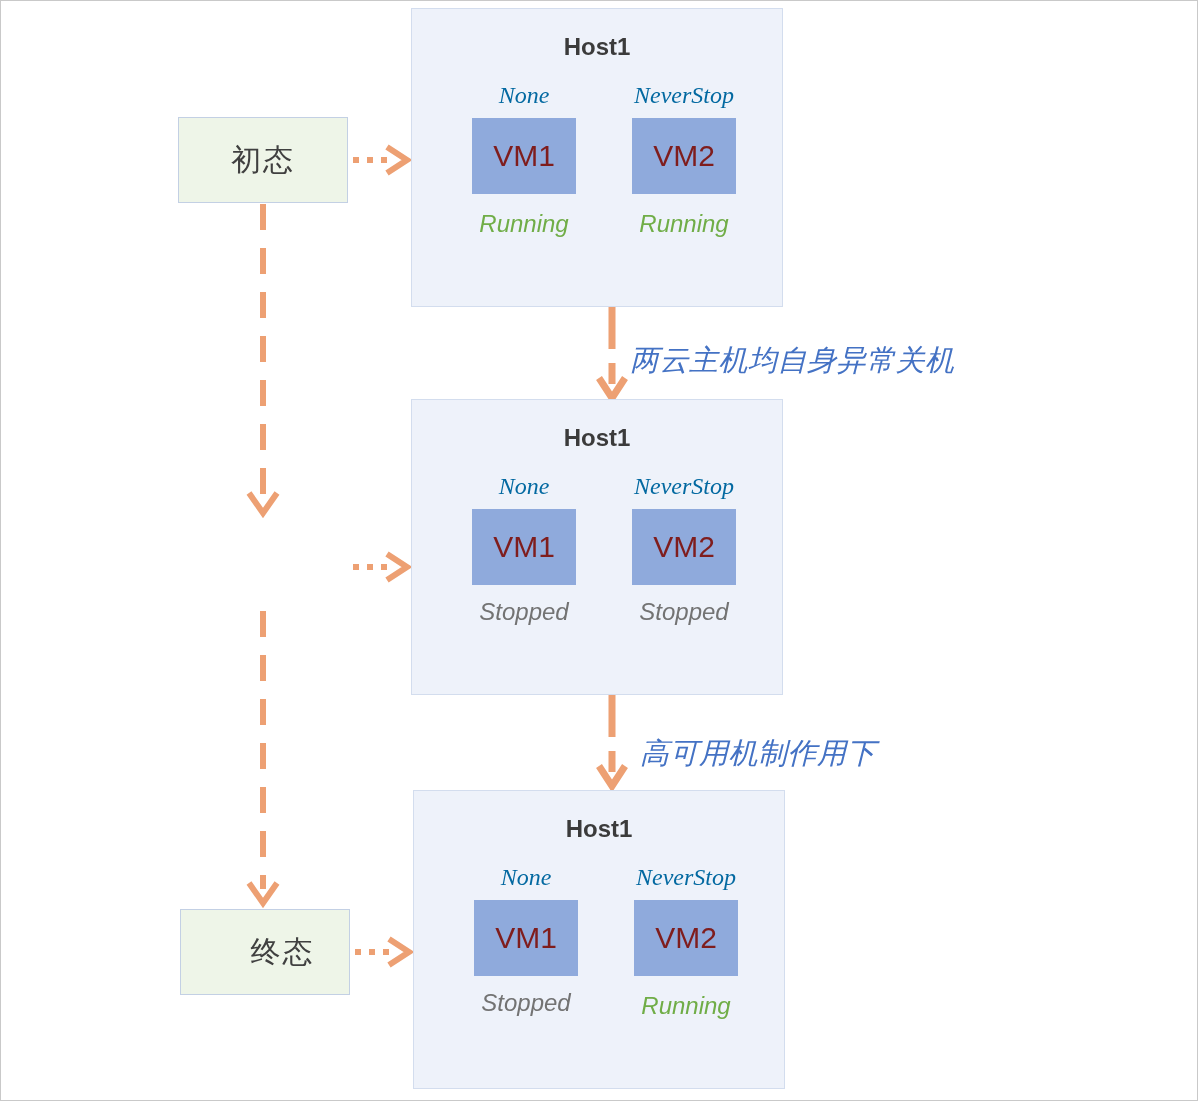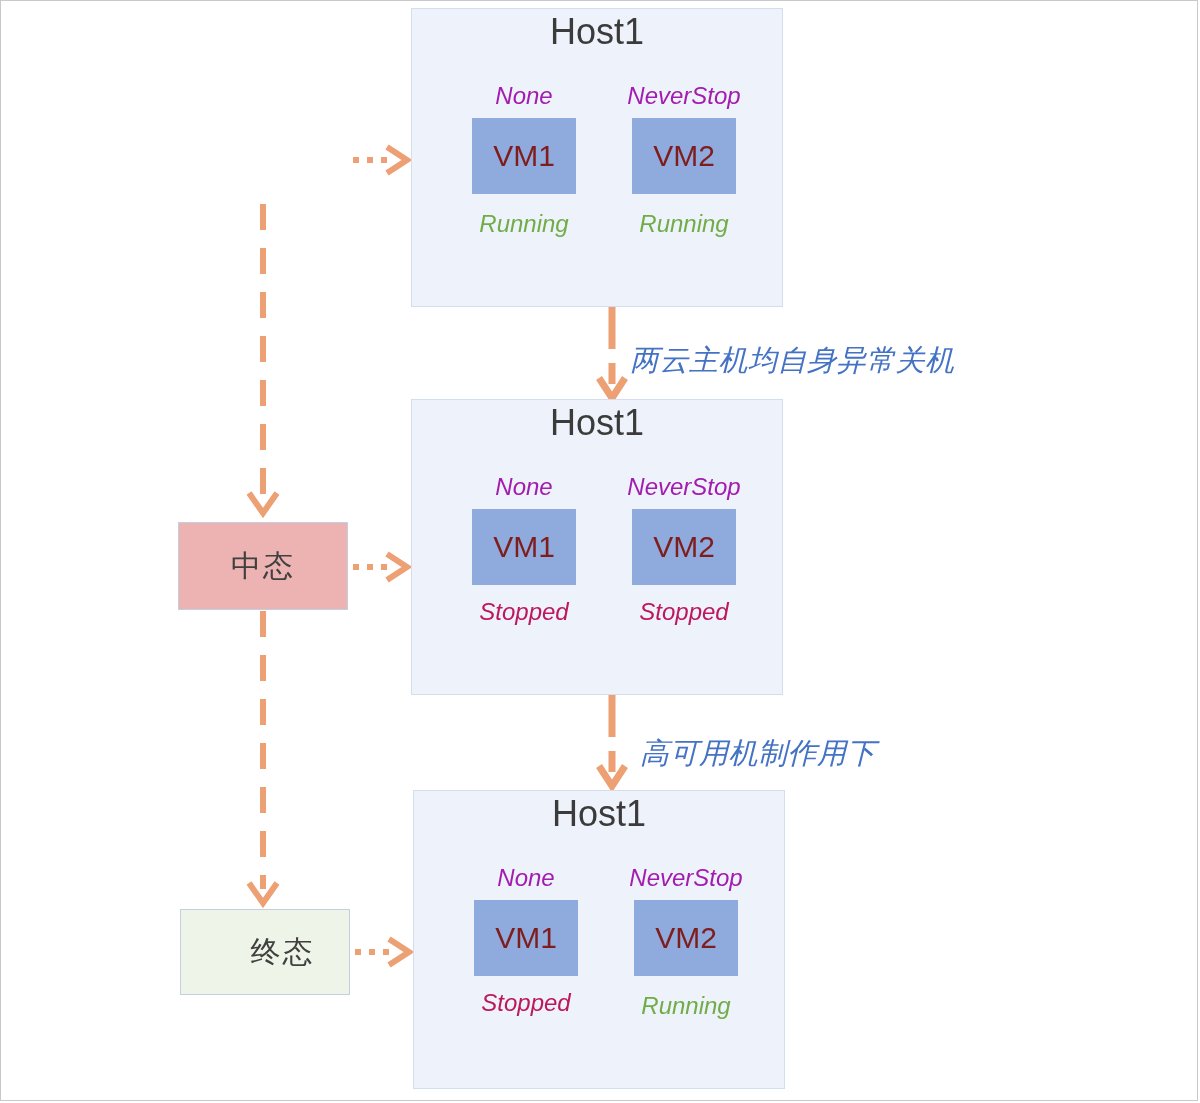--- a/index.html
+++ b/index.html
@@ -44,62 +44,63 @@
 
   
   .host-panel {
     position: absolute;
     box-sizing: border-box;
     background: #eef2fa;
     border: 1px solid #d3ddee;
   }
   .host-title {
     position: absolute;
-    top: 2px;
+    top: 24px;
     left: 0;
     right: 0;
     text-align: center;
-    font-size: 36px;
+    font-size: 24px;
     color: #3b3b3b;
-    font-weight: 400;
+    font-weight: 700;
   }
   .vm-group {
     position: absolute;
     top: 74px;
     display: flex;
     flex-direction: column;
     align-items: center;
     width: 200px;
   }
   .vm-policy {
     font-size: 24px;
     font-style: italic;
-    color: #a21caf;
+    color: #0369a1;
     line-height: 1.05;
     margin-bottom: 10px;
     white-space: nowrap;
+    font-family: Liberation Serif, serif;
   }
   .vm-box {
     width: 104px;
     height: 76px;
     background: #8faadc;
     display: flex;
     align-items: center;
     justify-content: center;
     font-size: 30px;
     color: #7f1d1d;
   }
   .vm-status {
     font-size: 24px;
     font-style: italic;
     margin-top: 13px;
     white-space: nowrap;
   }
   .status-running { color: #70ad47; margin-top: 16px; }
-  .status-stopped { color: #be185d; }
+  .status-stopped { color: #737373; }
 
   
   .arrow-svg {
     position: absolute;
     overflow: visible;
   }
   .edge-label {
     position: absolute;
     font-size: 29px;
     font-style: italic;
@@ -139,24 +140,24 @@
     <line x1="611" y1="306" x2="611" y2="383" stroke="#eda073" stroke-width="7" stroke-dasharray="42,14" stroke-linecap="butt"></line>
     <polyline points="598,377 611,397 624,377" fill="none" stroke="#eda073" stroke-width="7" stroke-linecap="butt" stroke-linejoin="miter"></polyline>
 
     <line x1="611" y1="694" x2="611" y2="771" stroke="#eda073" stroke-width="7" stroke-dasharray="42,14" stroke-linecap="butt"></line>
     <polyline points="598,765 611,785 624,765" fill="none" stroke="#eda073" stroke-width="7" stroke-linecap="butt" stroke-linejoin="miter"></polyline>
   </svg>
 
   <div class="edge-label" style="left:629px; top:340px;">两云主机均自身异常关机</div>
   <div class="edge-label" style="left:639px; top:733px;">高可用机制作用下</div>
 
-
-  <div class="state-box state-mid" style="left:177px; top:521px; width:170px; height:88px;">
-    <span>中态</span>
-  </div>
+  <div class="state-box state-init" style="left:177px; top:116px; width:170px; height:86px;">
+    <span>初态</span>
+  </div>
+
 
   <div class="state-box state-final" style="left:179px; top:908px; width:170px; height:86px;padding-left:35px;">
     <span>终态</span>
   </div>
 
   <div class="host-panel" style="left:410px; top:7px; width:372px; height:299px;">
     <div class="host-title">Host1</div>
 
     <div class="vm-group" style="left:12px;">
       <div class="vm-policy">None</div>

